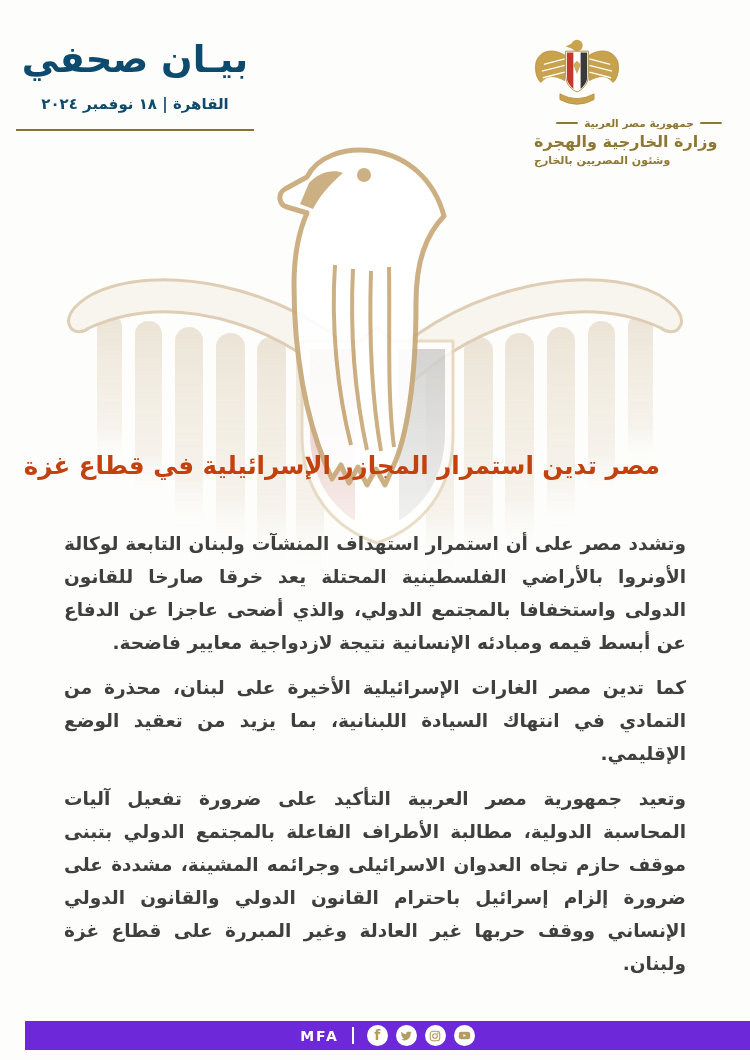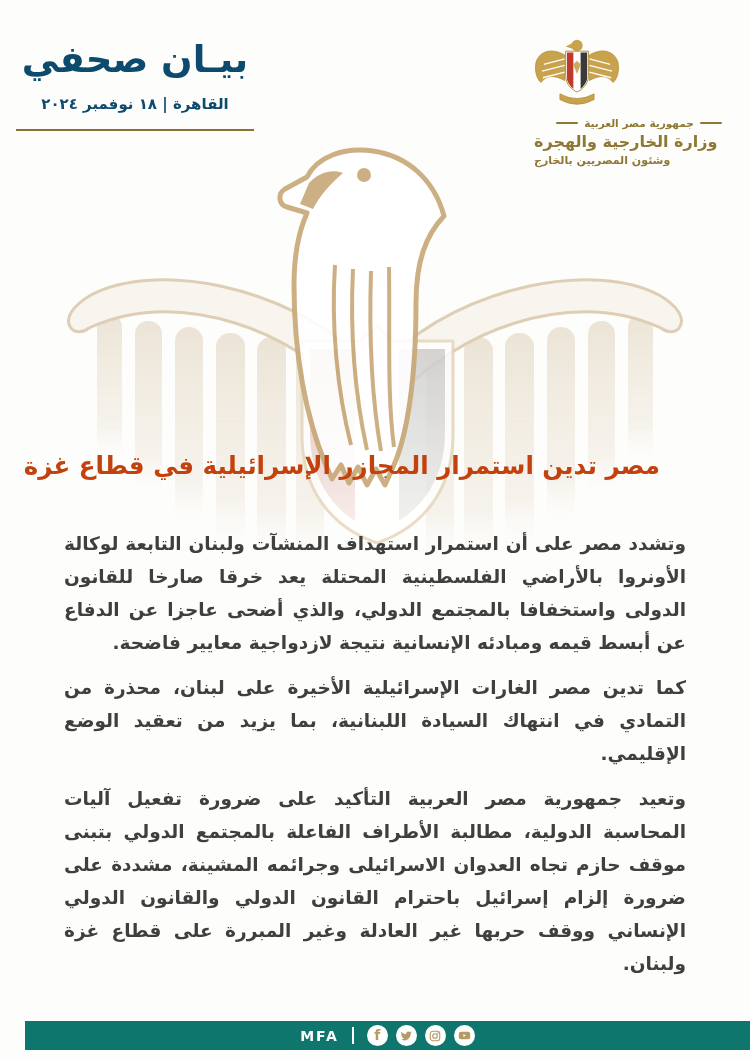--- a/index.html
+++ b/index.html
@@ -43,21 +43,21 @@
   
   .body-text{
     position:absolute;top:527px;left:64px;right:64px;z-index:3;
     direction:rtl;text-align:justify;
     font-size:18.5px;font-weight:bold;color:#3f3f3f;line-height:33px;
   }
   .body-text p{margin:0 0 12px 0;}
 
   
   .footer-bar{
-    position:absolute;left:0;right:0;bottom:10px;height:29px;background:#0f766e;
+    position:absolute;left:0;right:0;bottom:10px;height:29px;background:#6d28d9;
     display:flex;align-items:center;justify-content:center;gap:8px;z-index:5;margin-left:25px;
   }
   .mfa{color:#ffffff;font-size:14px;font-weight:bold;letter-spacing:2px;}
   .footer-divider{width:2px;height:17px;background:#ffffff;margin:0 5px;}
   .social{
     width:21px;height:21px;border-radius:50%;background:#ffffff;
     display:flex;align-items:center;justify-content:center;
     color:#b49a63;cursor:pointer;
   }
   .social .fb-glyph{font-size:14px;font-weight:bold;line-height:1;transform:translateY(-1px);}

